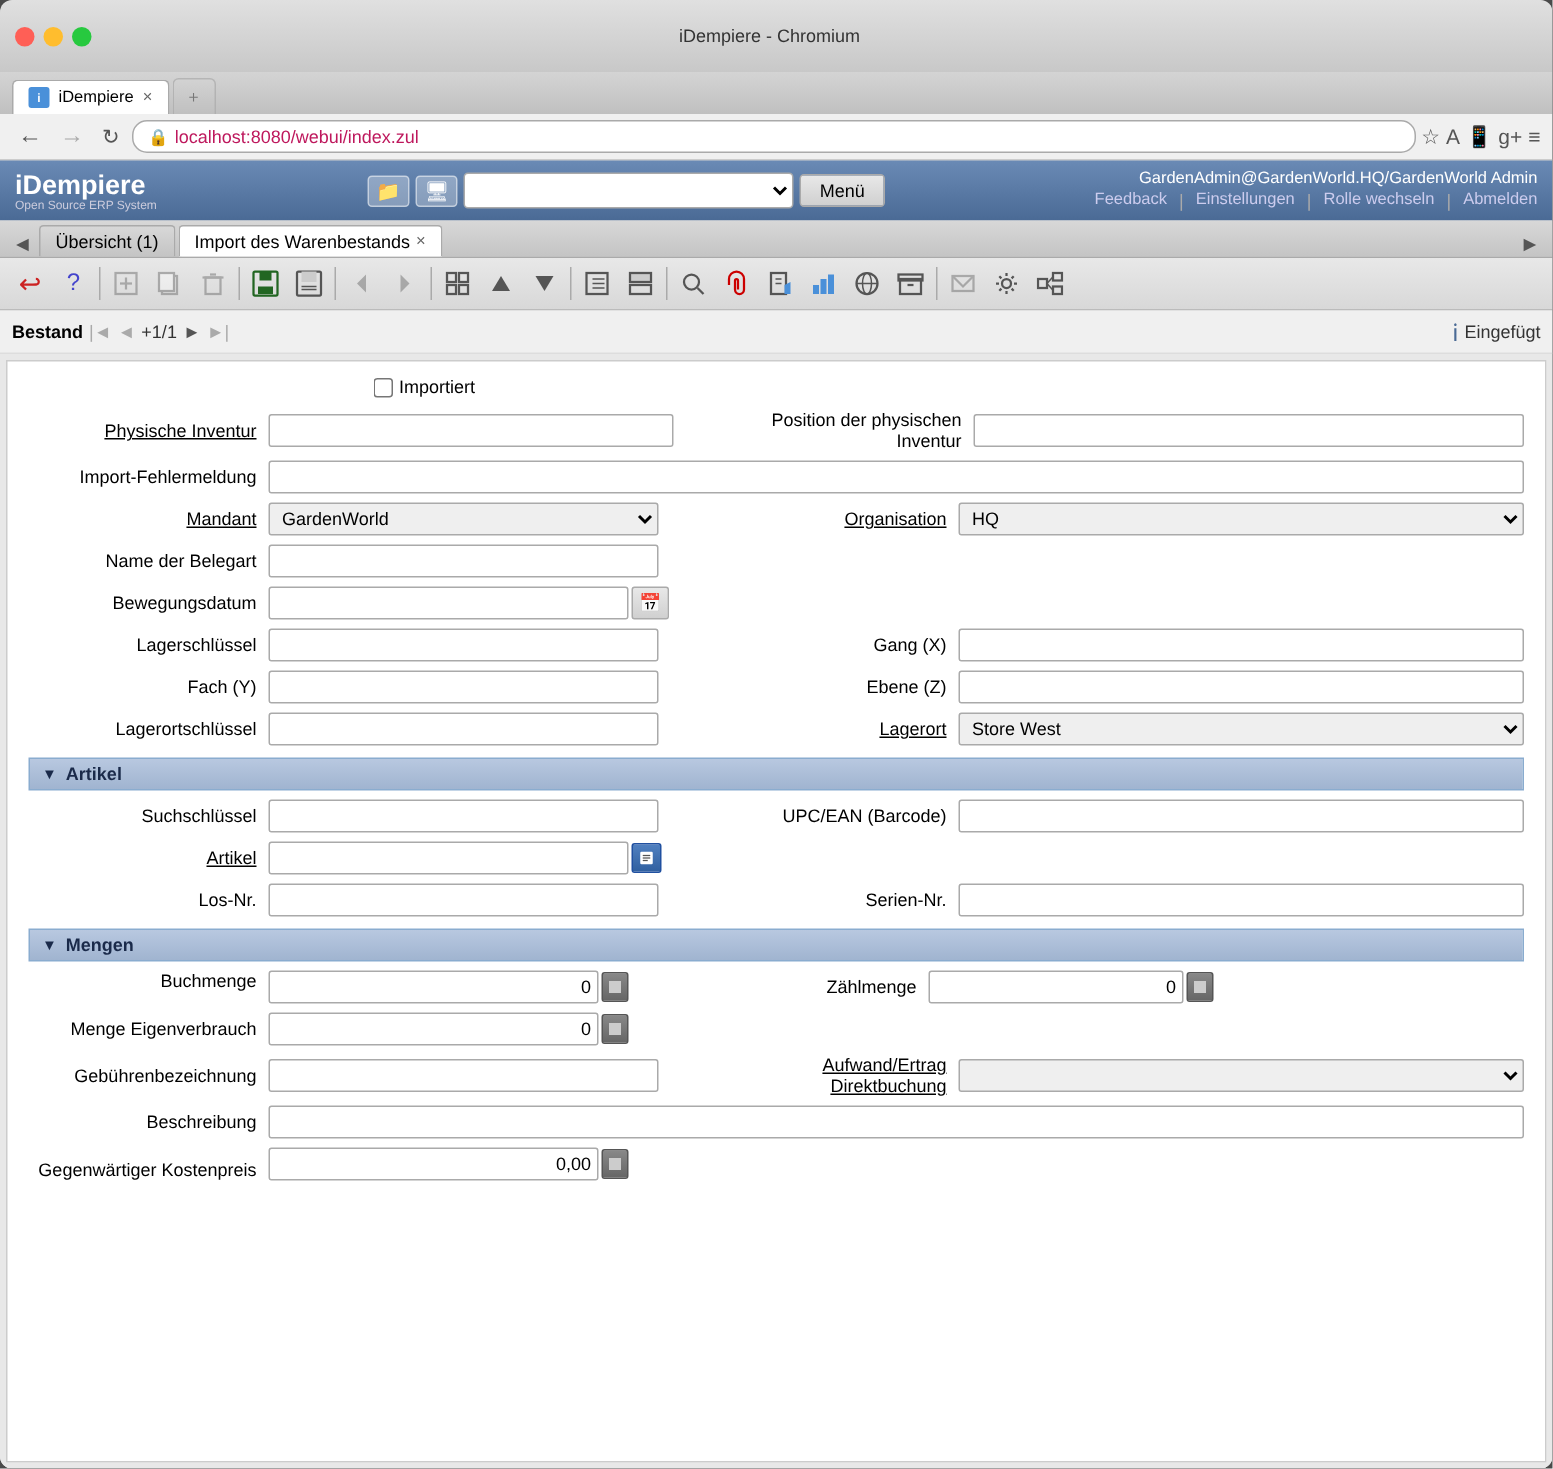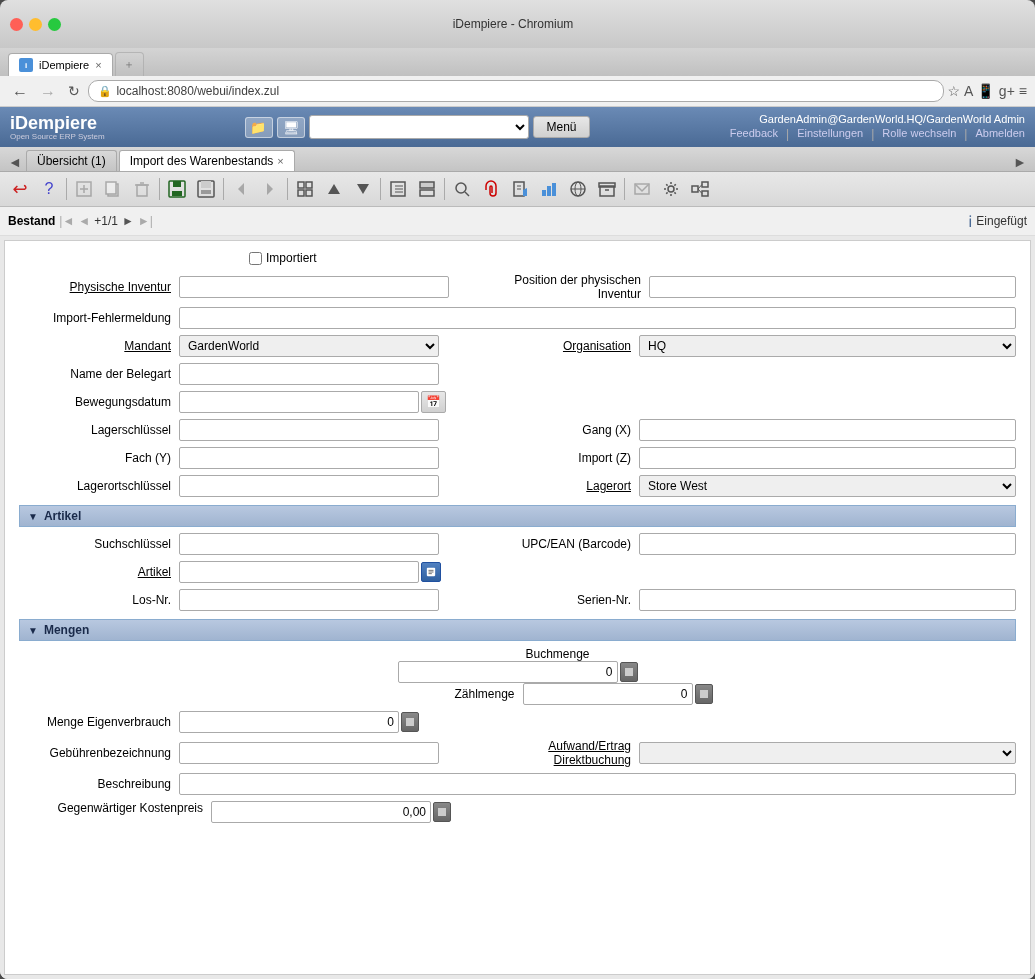--- a/index.html
+++ b/index.html
@@ -30,21 +30,21 @@
       <span style="font-size:11px;color:#555;">＋</span>
     </div>
   </div>
 
   <div style="background:#f0f0f0;border-bottom:1px solid #ccc;padding:4px 8px;display:flex;align-items:center;gap:4px;">
     <button style="background:none;border:none;cursor:pointer;font-size:16px;color:#555;padding:2px 4px;">←</button>
     <button style="background:none;border:none;cursor:pointer;font-size:16px;color:#aaa;padding:2px 4px;">→</button>
     <button style="background:none;border:none;cursor:pointer;font-size:14px;color:#555;padding:2px 4px;">↻</button>
     <div style="flex:1;border:1px solid #aaa;border-radius:10px;padding:3px 10px;font-size:12px;background:white;display:flex;align-items:center;gap:4px;">
       <span style="color:#888;font-size:11px;">🔒</span>
-      <span style="font-size:12px;color:#404040;">localhost:8080/webui/index.zul</span>
+      <span style="font-size:12px;color:#be185d;">localhost:8080/webui/index.zul</span>
     </div>
     <button style="background:none;border:none;cursor:pointer;font-size:14px;color:#555;">☆</button>
     <button style="background:none;border:none;cursor:pointer;font-size:14px;color:#555;">A</button>
     <button style="background:none;border:none;cursor:pointer;font-size:14px;color:#555;">📱</button>
     <button style="background:none;border:none;cursor:pointer;font-size:14px;color:#555;">g+</button>
     <button style="background:none;border:none;cursor:pointer;font-size:14px;color:#555;">≡</button>
   </div>
 
   <div style="flex:1;background:#e8e8e8;display:flex;flex-direction:column;">
 
@@ -326,21 +326,21 @@
           </div>
         </div>
 
         <div style="display:flex;align-items:center;margin-bottom:6px;">
           <div style="text-align:right;width:160px;padding-right:8px;">
             <span style="font-size:12px;">Fach (Y)</span>
           </div>
           <input type="text" style="border: 1px solid rgb(170, 170, 170); border-radius: 2px; padding: 2px 4px; font-size: 12px; width: 260px; height: 22px;">
           <div style="flex:1;display:flex;align-items:center;">
             <div style="text-align:right;width:200px;padding-right:8px;">
-              <span style="font-size:12px;">Import (Z)</span>
+              <span style="font-size:12px;">Ebene (Z)</span>
             </div>
             <input type="text" style="border: 1px solid rgb(170, 170, 170); border-radius: 2px; padding: 2px 4px; font-size: 12px; flex: 1 1 0%; height: 22px;">
           </div>
         </div>
 
         <div style="display:flex;align-items:center;margin-bottom:6px;">
           <div style="text-align:right;width:160px;padding-right:8px;">
             <span style="font-size:12px;">Lagerortschlüssel</span>
           </div>
           <input type="text" style="border: 1px solid rgb(170, 170, 170); border-radius: 2px; padding: 2px 4px; font-size: 12px; width: 260px; height: 22px;">
@@ -398,21 +398,21 @@
             </div>
             <input type="text" style="border: 1px solid rgb(170, 170, 170); border-radius: 2px; padding: 2px 4px; font-size: 12px; flex: 1 1 0%; height: 22px;">
           </div>
         </div>
 
         <div style="background:linear-gradient(to bottom,#b8c8e0,#a0b4d0);border:1px solid #8aaccf;padding:3px 8px;margin:8px 0 6px 0;display:flex;align-items:center;gap:6px;font-weight:bold;font-size:12px;color:#1a2a4a;">
           <span style="font-size:10px;">▼</span>
           <span>Mengen</span>
         </div>
 
-        <div style="display:flex;align-items:center;margin-bottom:6px;flex-direction:column;">
+        <div style="display:flex;margin-bottom:6px;">
           <div style="text-align:right;width:160px;padding-right:8px;">
             <span style="font-size:12px;">Buchmenge</span>
           </div>
           <div style="display:flex;align-items:center;gap:2px;">
             <input type="text" style="border: 1px solid rgb(170, 170, 170); border-radius: 2px; padding: 2px 4px; font-size: 12px; width: 220px; height: 22px; text-align: right;" value="0">
             <button style="background:linear-gradient(to bottom,#888,#666);border:1px solid #555;border-radius:2px;padding:1px 2px;cursor:pointer;width:18px;height:20px;display:flex;align-items:center;justify-content:center;">
               <svg width="10" height="10" viewBox="0 0 10 10">
                   <rect x="1" y="1" width="8" height="8" fill="#ccc"></rect>
                 </svg>
             </button>
@@ -464,21 +464,21 @@
           </div>
         </div>
 
         <div style="display:flex;align-items:center;margin-bottom:6px;">
           <div style="text-align:right;width:160px;padding-right:8px;">
             <span style="font-size:12px;">Beschreibung</span>
           </div>
           <input type="text" style="border: 1px solid rgb(170, 170, 170); border-radius: 2px; padding: 2px 4px; font-size: 12px; flex: 1 1 0%; height: 22px;">
         </div>
 
-        <div style="display:flex;align-items:flex-start;margin-bottom:6px;margin-left:32px;">
+        <div style="display:flex;align-items:flex-end;margin-bottom:6px;">
           <div style="text-align:right;width:160px;padding-right:8px;">
             <span style="font-size:12px;">
               <span>Gegenwärtiger Kostenpreis</span>
             </span>
           </div>
           <div style="display:flex;align-items:center;gap:2px;">
             <input type="text" style="border: 1px solid rgb(170, 170, 170); border-radius: 2px; padding: 2px 4px; font-size: 12px; width: 220px; height: 22px; text-align: right;" value="0,00">
             <button style="background:linear-gradient(to bottom,#888,#666);border:1px solid #555;border-radius:2px;padding:1px 2px;cursor:pointer;width:18px;height:20px;display:flex;align-items:center;justify-content:center;">
               <svg width="10" height="10" viewBox="0 0 10 10">
                   <rect x="1" y="1" width="8" height="8" fill="#ccc"></rect>

